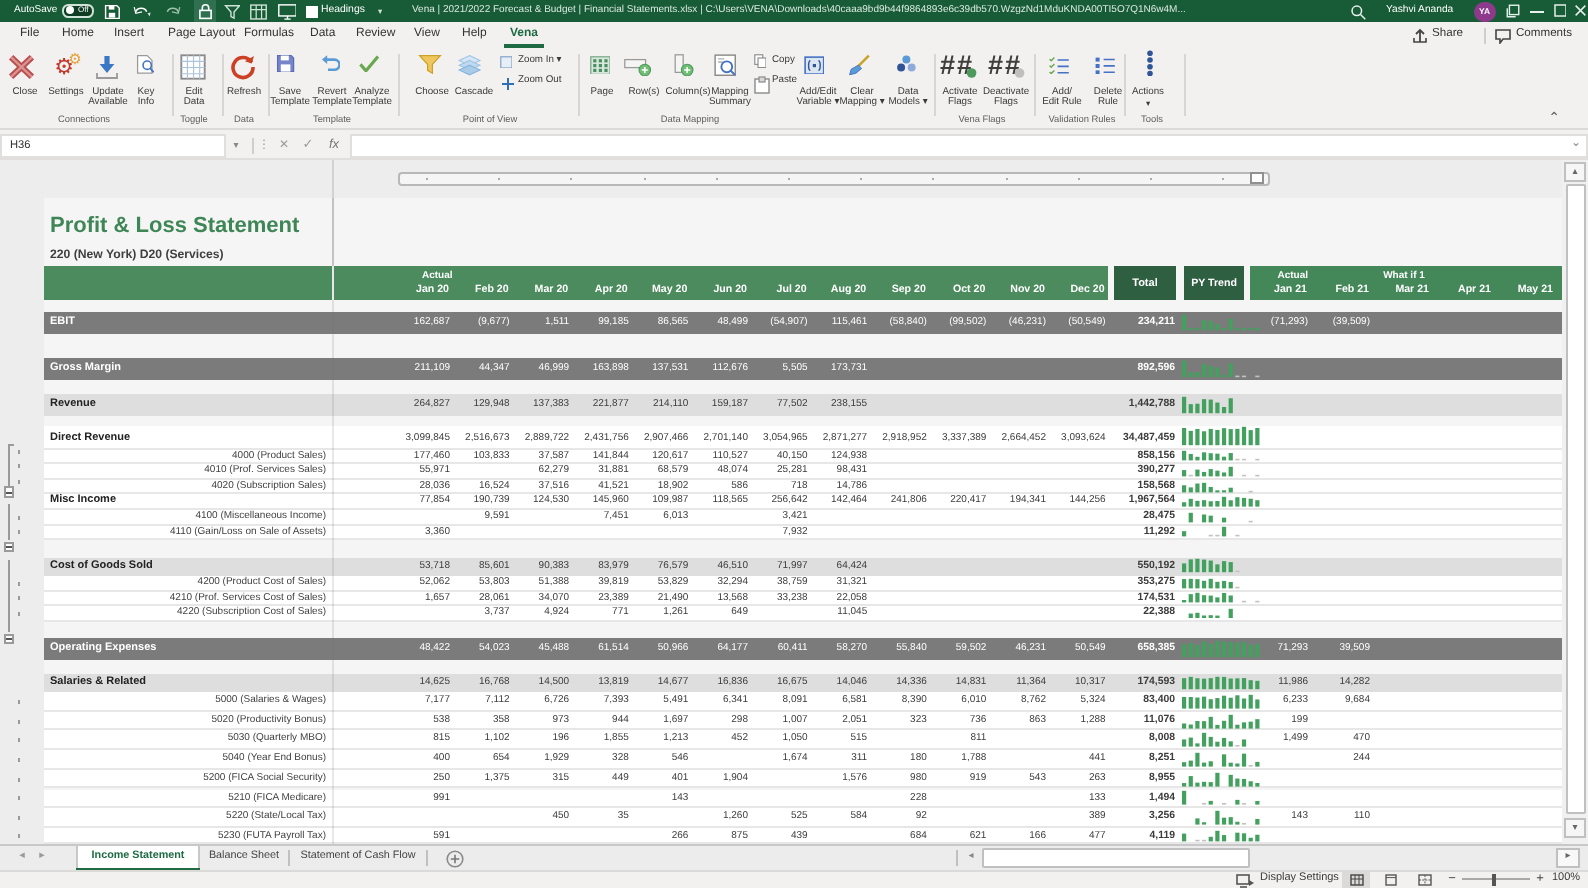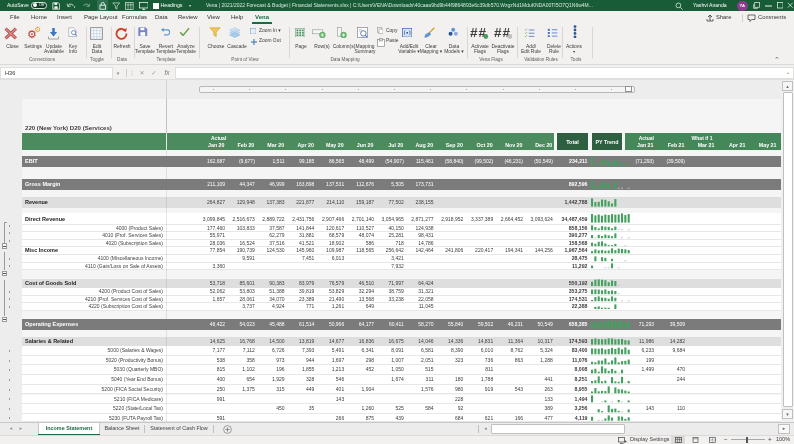--- a/index.html
+++ b/index.html
@@ -304,20 +304,21 @@
 <div style="position:absolute;left:538.8px;top:88.5px;width:1px;height:1px;background:#aaaaaa;"></div>
 <div style="position:absolute;left:575.0px;top:88.5px;width:1px;height:1px;background:#aaaaaa;"></div>
 <div style="position:absolute;left:611.2px;top:88.5px;width:1px;height:1px;background:#aaaaaa;"></div>
 <div style="position:absolute;left:625px;top:86px;width:7px;height:6px;background:#fdfdfd;border:1px solid #909090;"></div>
 <div style="position:absolute;left:781px;top:80px;width:13px;height:342px;background:#f0f0f0;"></div>
 <div style="position:absolute;left:782px;top:81px;width:11px;height:10px;background:#f6f6f6;border:1px solid #c0c0c0;"></div>
 <div style="position:absolute;left:782.0px;top:81.0px;width:11.0px;height:10.0px;font-size:5.0px;color:#666;font-weight:normal;text-align:center;line-height:10.0px;white-space:nowrap;">▴</div>
 <div style="position:absolute;left:782.5px;top:92px;width:10px;height:315px;background:#ffffff;border:1px solid #c0c0c0;border-radius:1px;"></div>
 <div style="position:absolute;left:782px;top:409px;width:11px;height:10px;background:#f6f6f6;border:1px solid #c0c0c0;"></div>
 <div style="position:absolute;left:782.0px;top:409.0px;width:11.0px;height:10.0px;font-size:5.0px;color:#666;font-weight:normal;text-align:center;line-height:10.0px;white-space:nowrap;">▾</div>
+<div style="position:absolute;left:25.0px;top:105.0px;width:300.0px;height:17.0px;font-size:11.0px;color:#3e8656;font-weight:bold;text-align:left;line-height:17.0px;white-space:nowrap;">Profit &amp; Loss Statement</div>
 <div style="position:absolute;left:25.0px;top:123.0px;width:200.0px;height:9.0px;font-size:6.1px;color:#3f3f3f;font-weight:bold;text-align:left;line-height:9.0px;white-space:nowrap;">220 (New York) D20 (Services)</div>
 <div style="position:absolute;left:22px;top:133px;width:532.0px;height:17px;background:#4b8b5d;"></div>
 <div style="position:absolute;left:166px;top:133px;width:1px;height:17px;background:#ffffff;"></div>
 <div style="position:absolute;left:557px;top:133px;width:31px;height:17px;background:#2e5f41;"></div>
 <div style="position:absolute;left:592px;top:133px;width:30px;height:17px;background:#2e5f41;"></div>
 <div style="position:absolute;left:625.0px;top:133px;width:156.0px;height:17px;background:#44885a;"></div>
 <div style="position:absolute;left:211.0px;top:134.5px;width:40.0px;height:7.0px;font-size:5.0px;color:#ffffff;font-weight:bold;text-align:left;line-height:7.0px;white-space:nowrap;">Actual</div>
 <div style="position:absolute;left:626.0px;top:134.5px;width:28.0px;height:7.0px;font-size:5.0px;color:#ffffff;font-weight:bold;text-align:right;line-height:7.0px;white-space:nowrap;">Actual</div>
 <div style="position:absolute;left:687.0px;top:134.5px;width:30.0px;height:7.0px;font-size:5.0px;color:#ffffff;font-weight:bold;text-align:center;line-height:7.0px;white-space:nowrap;">What if 1</div>
 <div style="position:absolute;left:198.0px;top:141.0px;width:26.5px;height:8.0px;font-size:5.3px;color:#ffffff;font-weight:bold;text-align:right;line-height:8.0px;white-space:nowrap;">Jan 20</div>

